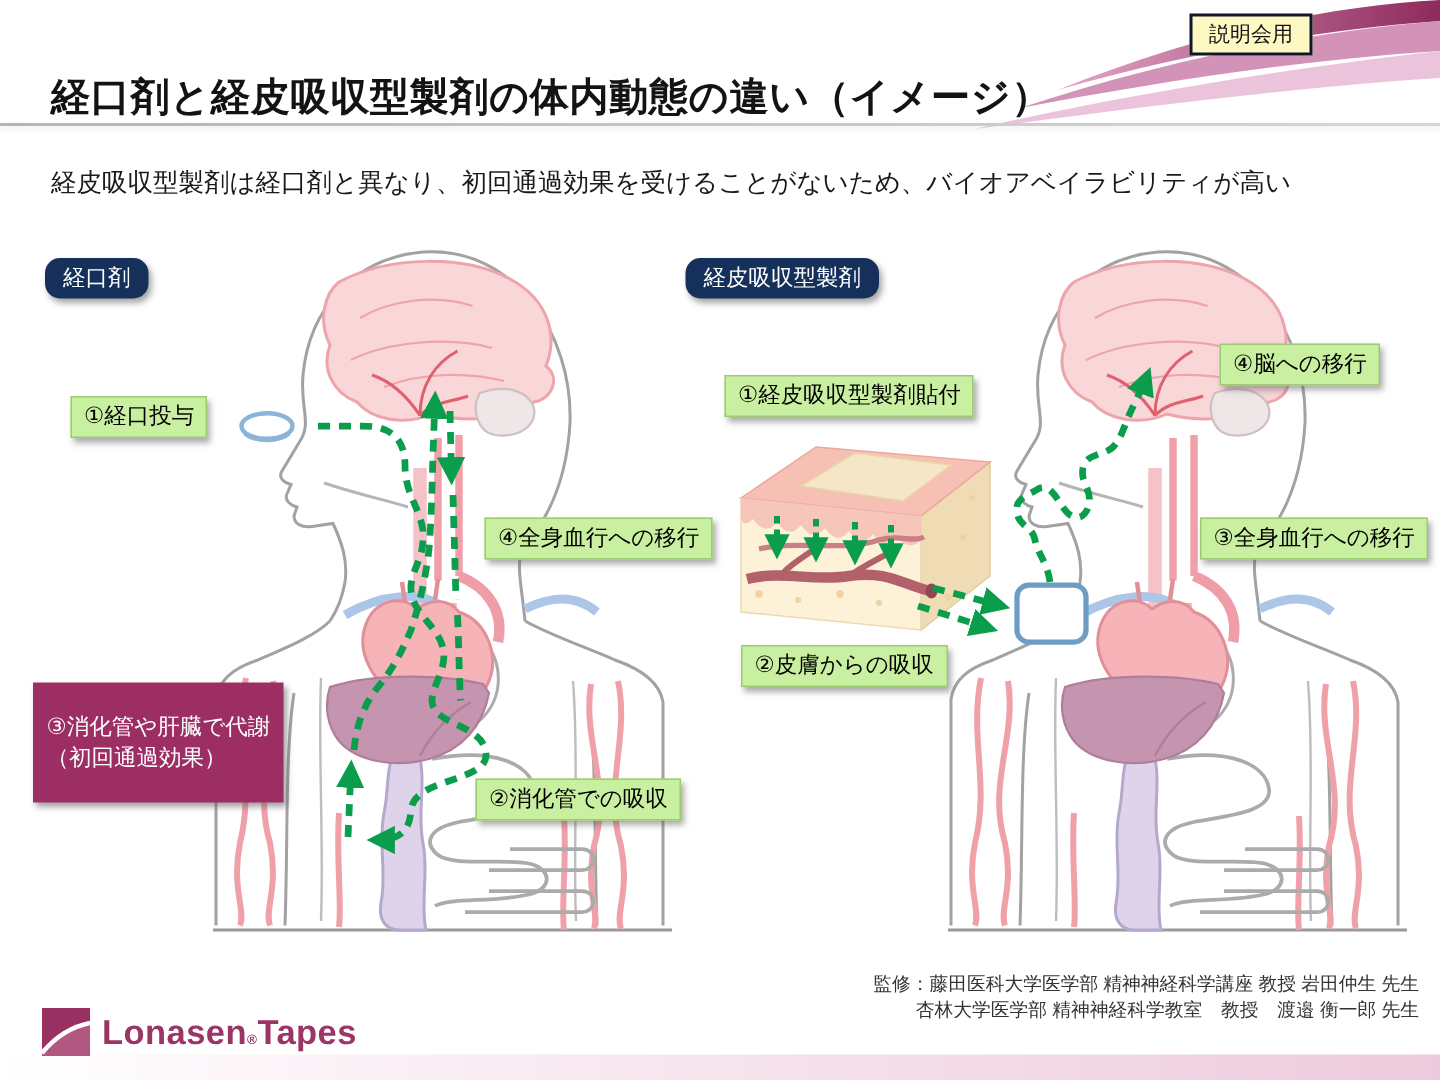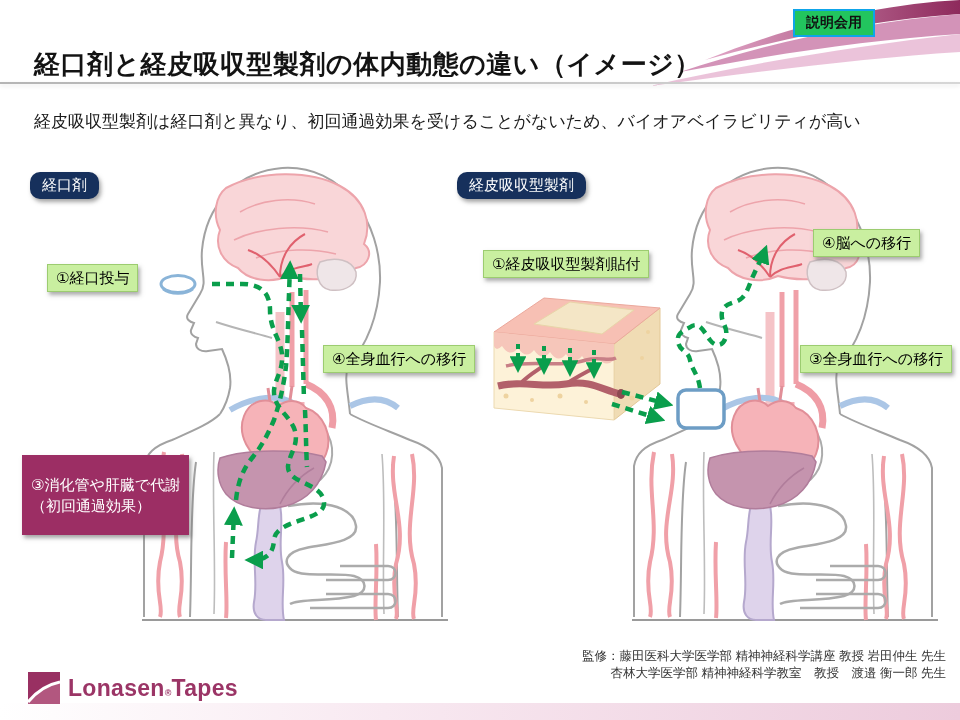--- a/index.html
+++ b/index.html
@@ -1,19 +1,19 @@
 <!DOCTYPE html>
 <html><head>
 <meta charset="utf-8">
 <style>
   html,body{margin:0;padding:0;background:#fff;}
   .slide{position:relative;width:960px;height:720px;background:#ffffff;overflow:hidden;
          font-family:"Liberation Sans","DejaVu Sans",sans-serif;color:#111;}
-  .badge{position:absolute;left:793px;top:9px;background:#22c55e;border:2px solid #0ea5e9;
-         padding:3px 11px;font-size:14px;z-index:6;font-weight:bold;}
+  .badge{position:absolute;left:793px;top:9px;background:#fef9c3;border:2px solid #0f172a;
+         padding:3px 11px;font-size:14px;z-index:6;}
   .slide-title{position:absolute;left:34px;top:30px;font-size:26px;font-weight:bold;
          color:#131313;letter-spacing:.5px;z-index:5;white-space:nowrap;}
   .divider{position:absolute;left:0;top:82px;width:960px;height:2px;
          background:linear-gradient(to right,#b5b5b5,#d6d6d6);box-shadow:0 2px 4px rgba(0,0,0,.10);z-index:2;}
   .subtitle{position:absolute;left:34px;top:110px;font-size:17px;color:#1a1a1a;z-index:4;white-space:nowrap;}
   .swoosh{position:absolute;left:650px;top:0;z-index:1;}
   .navy-label{position:absolute;background:#16305c;color:#fff;font-size:15px;
          padding:4px 12px;box-shadow:2px 3px 4px rgba(90,90,90,.55);z-index:7;border-radius:10px;}
   .green-label{position:absolute;background:#c9efa0;border:1px solid #9ccc70;color:#000;
          font-size:15px;padding:3px 8px;line-height:1.35;box-shadow:2px 3px 4px rgba(90,90,90,.5);z-index:7;}
@@ -187,24 +187,26 @@
 
   <div class="navy-label" style="left:30px;top:172px">経口剤</div>
   <div class="navy-label" style="left:457px;top:172px">経皮吸収型製剤</div>
 
   <div class="green-label" style="left:47px;top:264px">①経口投与</div>
   <div class="green-label" style="left:323px;top:345px">④全身血行への移行</div>
   <div class="magenta-label" style="left:22px;top:455px">
     <span>③消化管や肝臓で代謝</span><br>
     <span>（初回通過効果）</span>
   </div>
+  <div class="green-label" style="left:317px;top:519px">②消化管での吸収</div>
 
   <div class="green-label" style="left:483px;top:250px">①経皮吸収型製剤貼付</div>
   <div class="green-label" style="left:813px;top:229px">④脳への移行</div>
   <div class="green-label" style="left:800px;top:345px">③全身血行への移行</div>
+  <div class="green-label" style="left:494px;top:430px">②皮膚からの吸収</div>
 
   <div class="credits">
     <div>監修：藤田医科大学医学部 精神神経科学講座 教授 岩田仲生 先生</div>
     <div>杏林大学医学部 精神神経科学教室　教授　渡邉 衡一郎 先生</div>
   </div>
 
   <div class="brand">
     <svg width="32" height="32" viewBox="0 0 32 32">
       <rect width="32" height="32" fill="#b2577f"></rect>
       <path d="M0,0 H32 V10 C20,14 8,20 0,30 Z" fill="#993062"></path>

